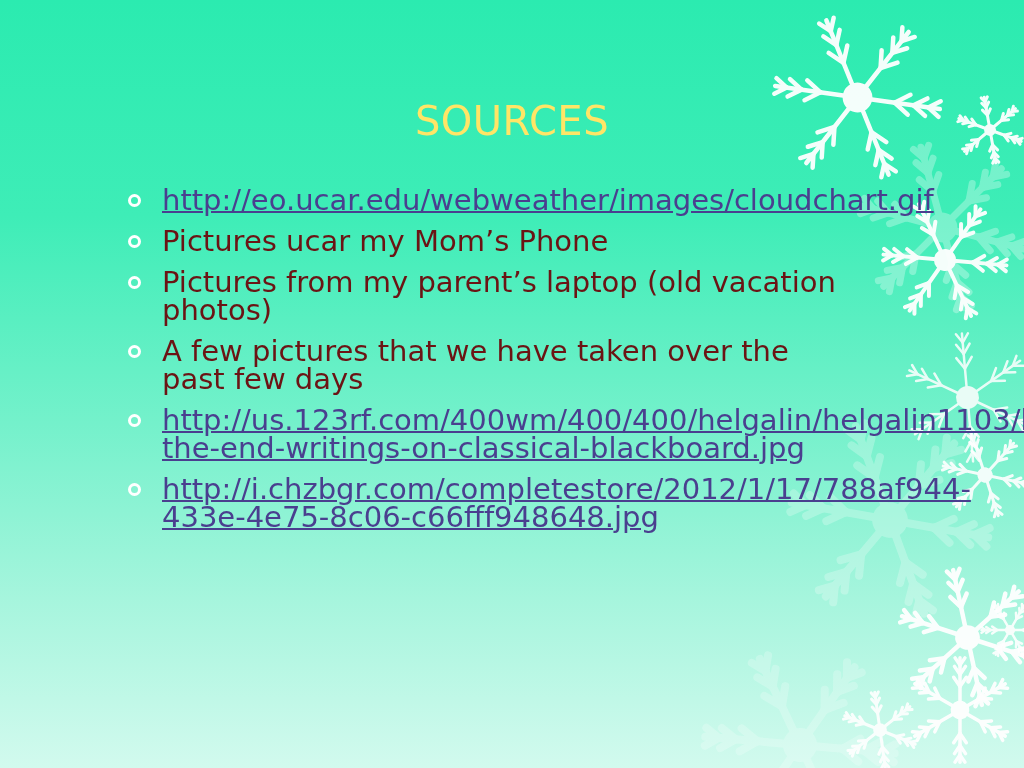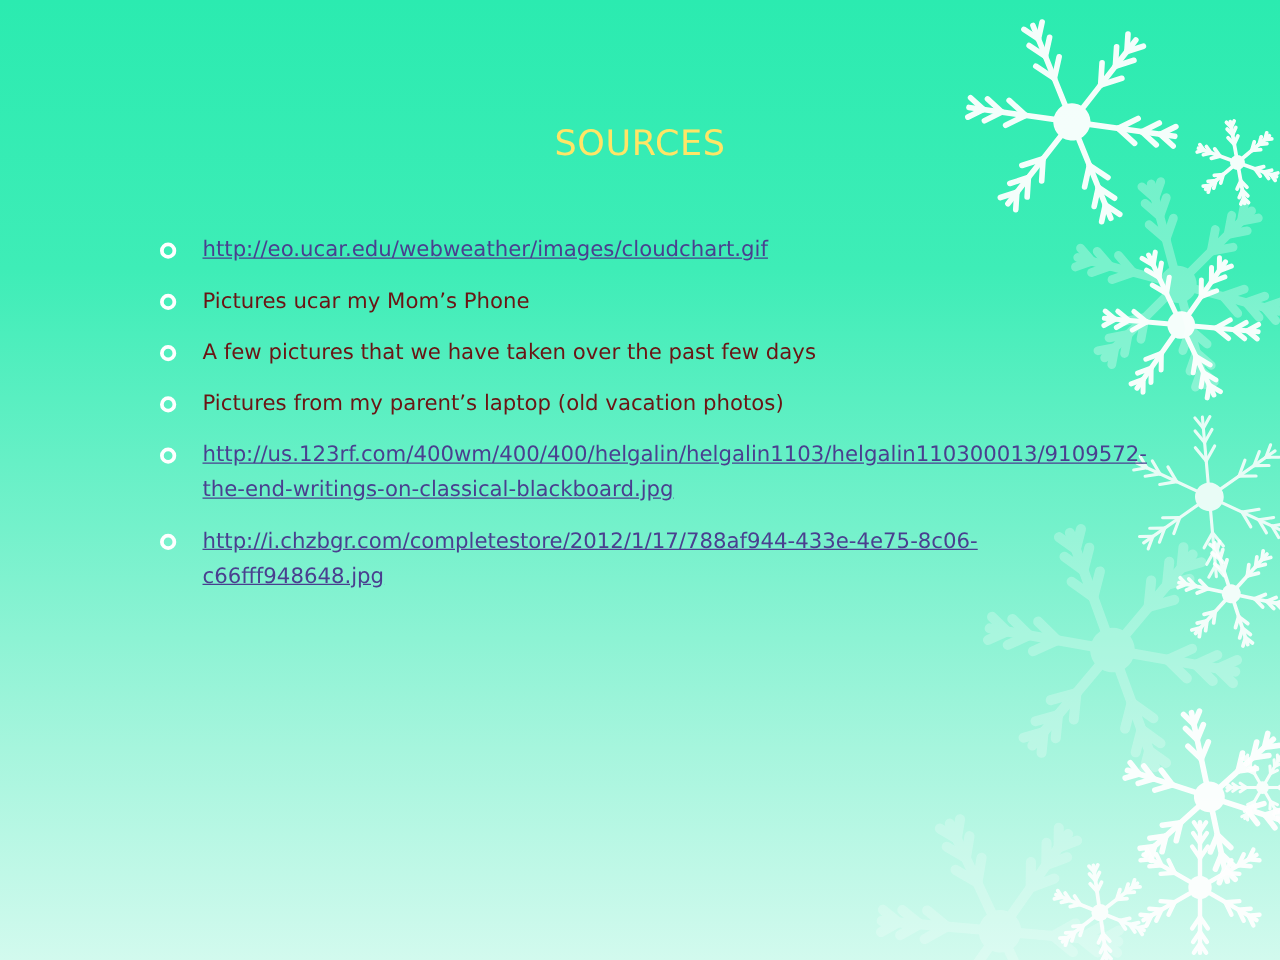--- a/index.html
+++ b/index.html
@@ -33,21 +33,21 @@
   }
   .flake svg { display: block; }
 
   
   #title {
     position: absolute;
     left: 0;
     top: 98px;
     width: 1024px;
     text-align: center;
-    font-size: 28px;
+    font-size: 40px;
     letter-spacing: 0.5px;
     color: #ffe566;
     font-family: "DejaVu Sans", sans-serif;
     font-weight: normal;
   }
 
   
   #bullets {
     position: absolute;
     left: 128px;
@@ -68,21 +68,21 @@
   }
   .ring {
     width: 13px;
     height: 13px;
     border-radius: 50%;
     border: 3px solid #ffffff;
     box-sizing: border-box;
     background: transparent;
   }
   .bullet-text {
-    font-size: 17px;
+    font-size: 29px;
     line-height: 28px;
     color: #6b1414;
     font-family: "DejaVu Sans", sans-serif;
     max-width: 745px;
   }
   .bullet-text.link {
     color: #4a3f8f;
     text-decoration: underline;
     text-underline-offset: 1px;
   }
@@ -698,28 +698,28 @@
       <span class="bullet-marker">
           <span class="ring"></span>
         </span>
       <span class="bullet-text">Pictures ucar my Mom’s Phone</span>
     </div>
 
     <div class="bullet-row">
       <span class="bullet-marker">
           <span class="ring"></span>
         </span>
-      <span class="bullet-text" style="max-width:690px">A few pictures that we have taken over the past few days</span>
+      <span class="bullet-text">Pictures from my parent’s laptop (old vacation photos)</span>
     </div>
 
     <div class="bullet-row">
       <span class="bullet-marker">
           <span class="ring"></span>
         </span>
-      <span class="bullet-text">Pictures from my parent’s laptop (old vacation photos)</span>
+      <span class="bullet-text" style="max-width:690px">A few pictures that we have taken over the past few days</span>
     </div>
 
     <div class="bullet-row">
       <span class="bullet-marker">
           <span class="ring"></span>
         </span>
       <span class="bullet-text link" style="max-width:740px">http://us.123rf.com/400wm/400/400/helgalin/helgalin1103/helgalin110300013/9109572-the-end-writings-on-classical-blackboard.jpg</span>
     </div>
 
     <div class="bullet-row">

